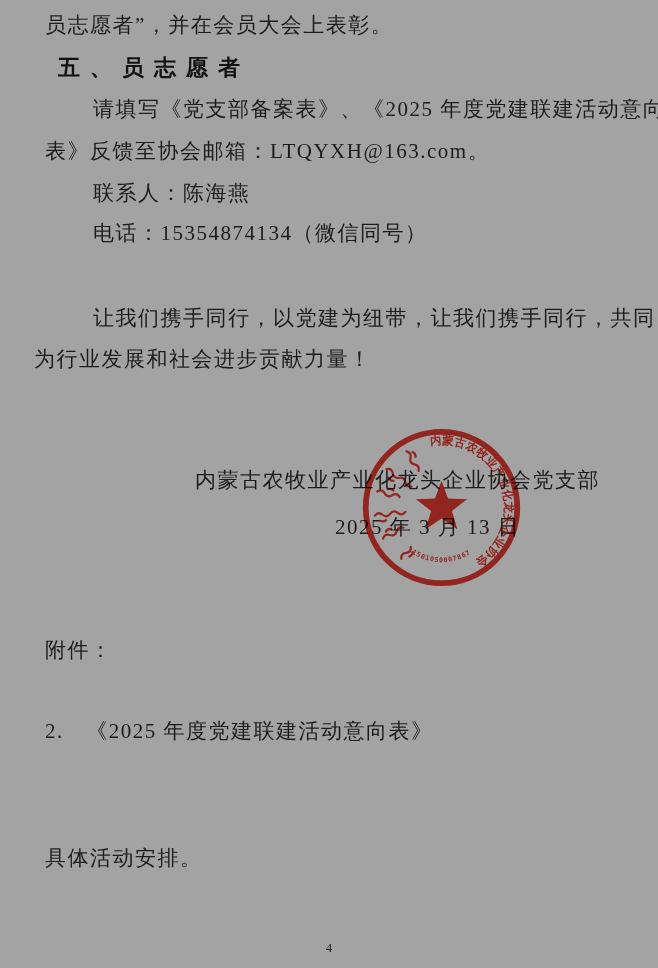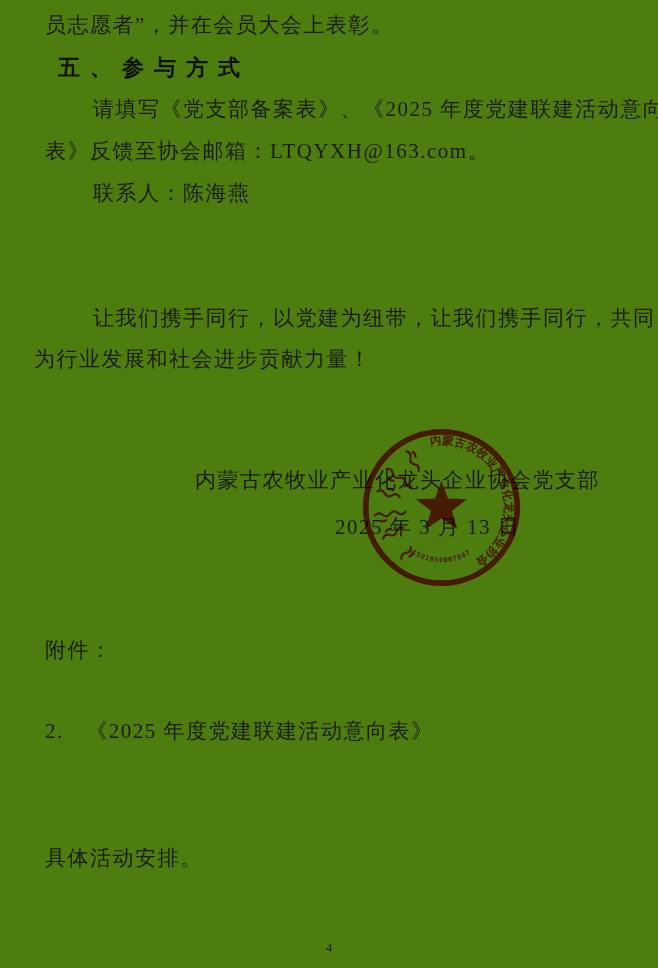--- a/index.html
+++ b/index.html
@@ -1,20 +1,20 @@
 <!DOCTYPE html>
 <html><head>
 <meta charset="utf-8">
 <style>
   html, body { margin: 0; padding: 0; background: #ffffff; }
   .page {
     position: relative;
     width: 658px;
     height: 968px;
-    background: #4d7c0f;
+    background: #a3a3a3;
     overflow: hidden;
     font-family: "Liberation Serif", serif;
     color: #1c1c1c;
   }
   .line {
     position: absolute;
     white-space: nowrap;
     font-size: 21px;
     letter-spacing: 1.5px;
     line-height: 24px;
@@ -57,28 +57,29 @@
     letter-spacing: 0.8px;
   }
 </style>
 </head>
 <body>
 
 <div class="page">
 
   <div class="line" style="top:13px; left:45px;">员志愿者”，并在会员大会上表彰。</div>
 
-  <div class="line heading" style="top:56px; left:58px;">五、参与方式</div>
+  <div class="line heading" style="top:56px; left:58px;">五、员志愿者</div>
 
   <div class="line" style="top:97px; left:93px;">请填写《党支部备案表》、《2025 年度党建联建活动意向</div>
 
   <div class="line" style="top:139px; left:45px;">表》反馈至协会邮箱：LTQYXH@163.com。</div>
 
   <div class="line" style="top:181px; left:93px;">联系人：陈海燕</div>
 
+  <div class="line" style="top:221px; left:93px;">电话：15354874134（微信同号）</div>
 
   <div class="line" style="top:306px; left:93px;">让我们携手同行，以党建为纽带，让我们携手同行，共同</div>
 
   <div class="line" style="top:347px; left:34px;">为行业发展和社会进步贡献力量！</div>
 
   <div class="line" style="top:468px; left:195px;">内蒙古农牧业产业化龙头企业协会党支部</div>
 
   <div class="line" style="top:515px; left:335px;">2025 年 3 月 13 日</div>
 
   <svg class="seal" viewBox="0 0 170 170">

